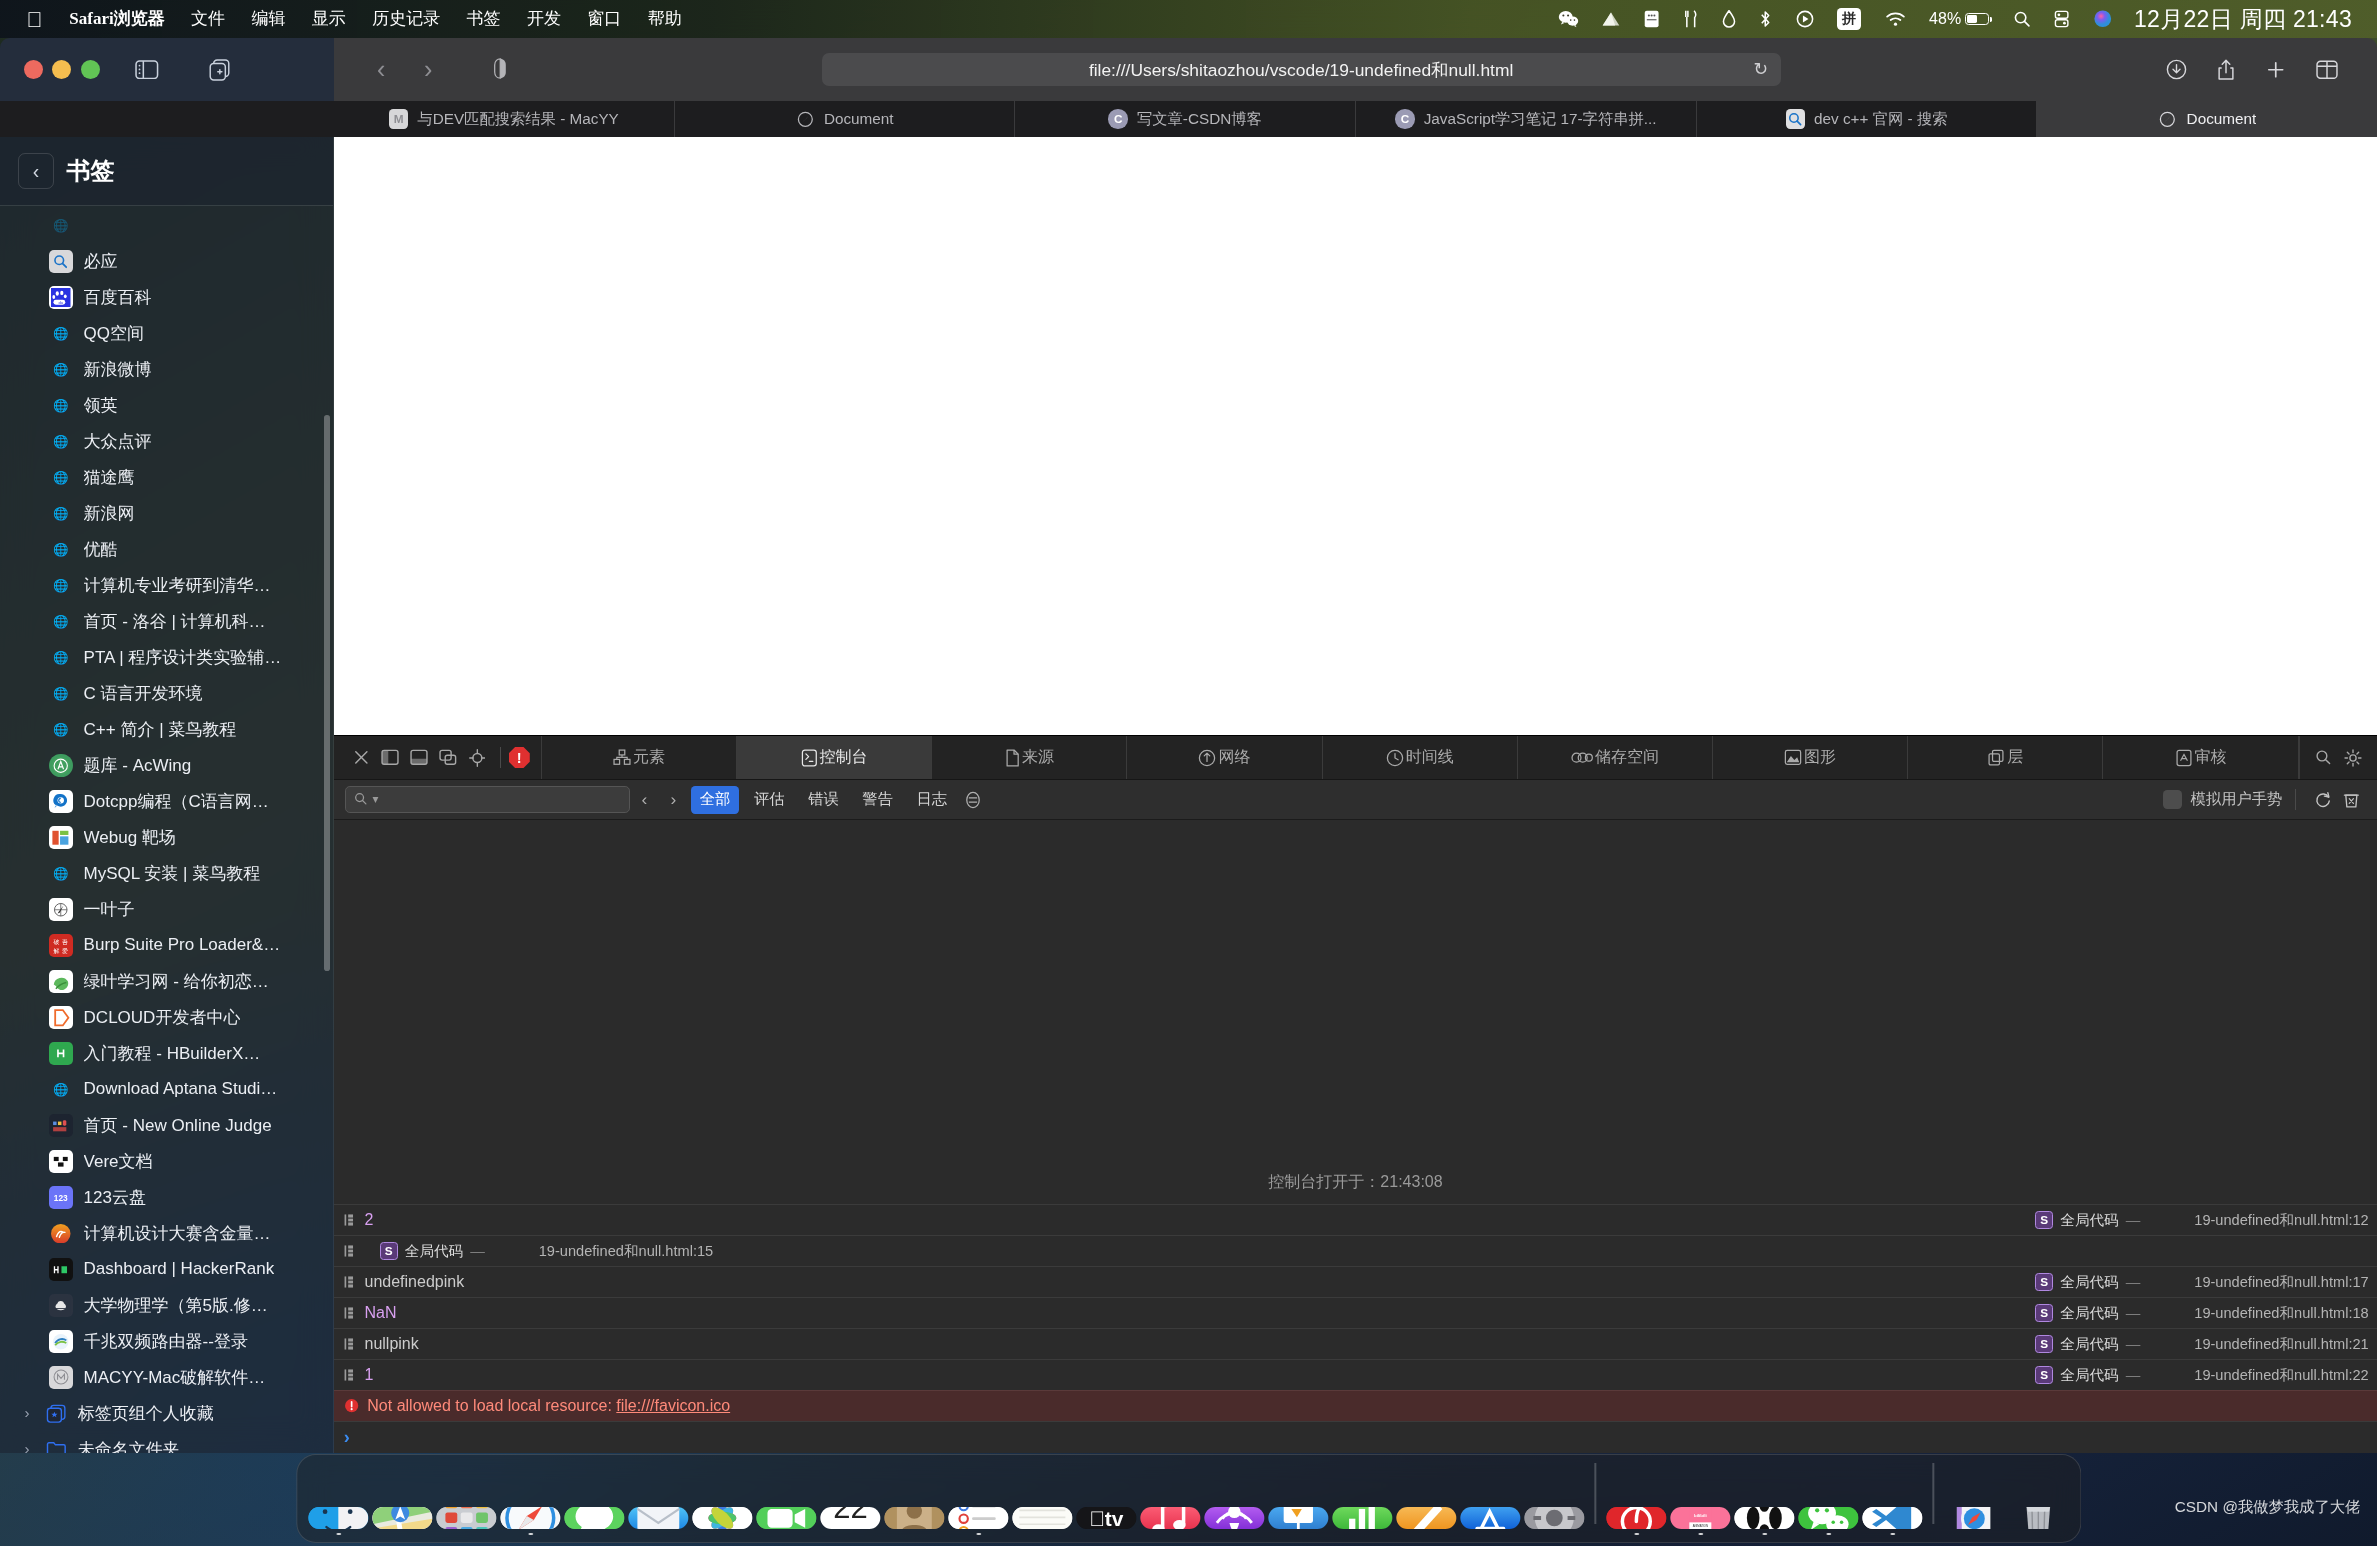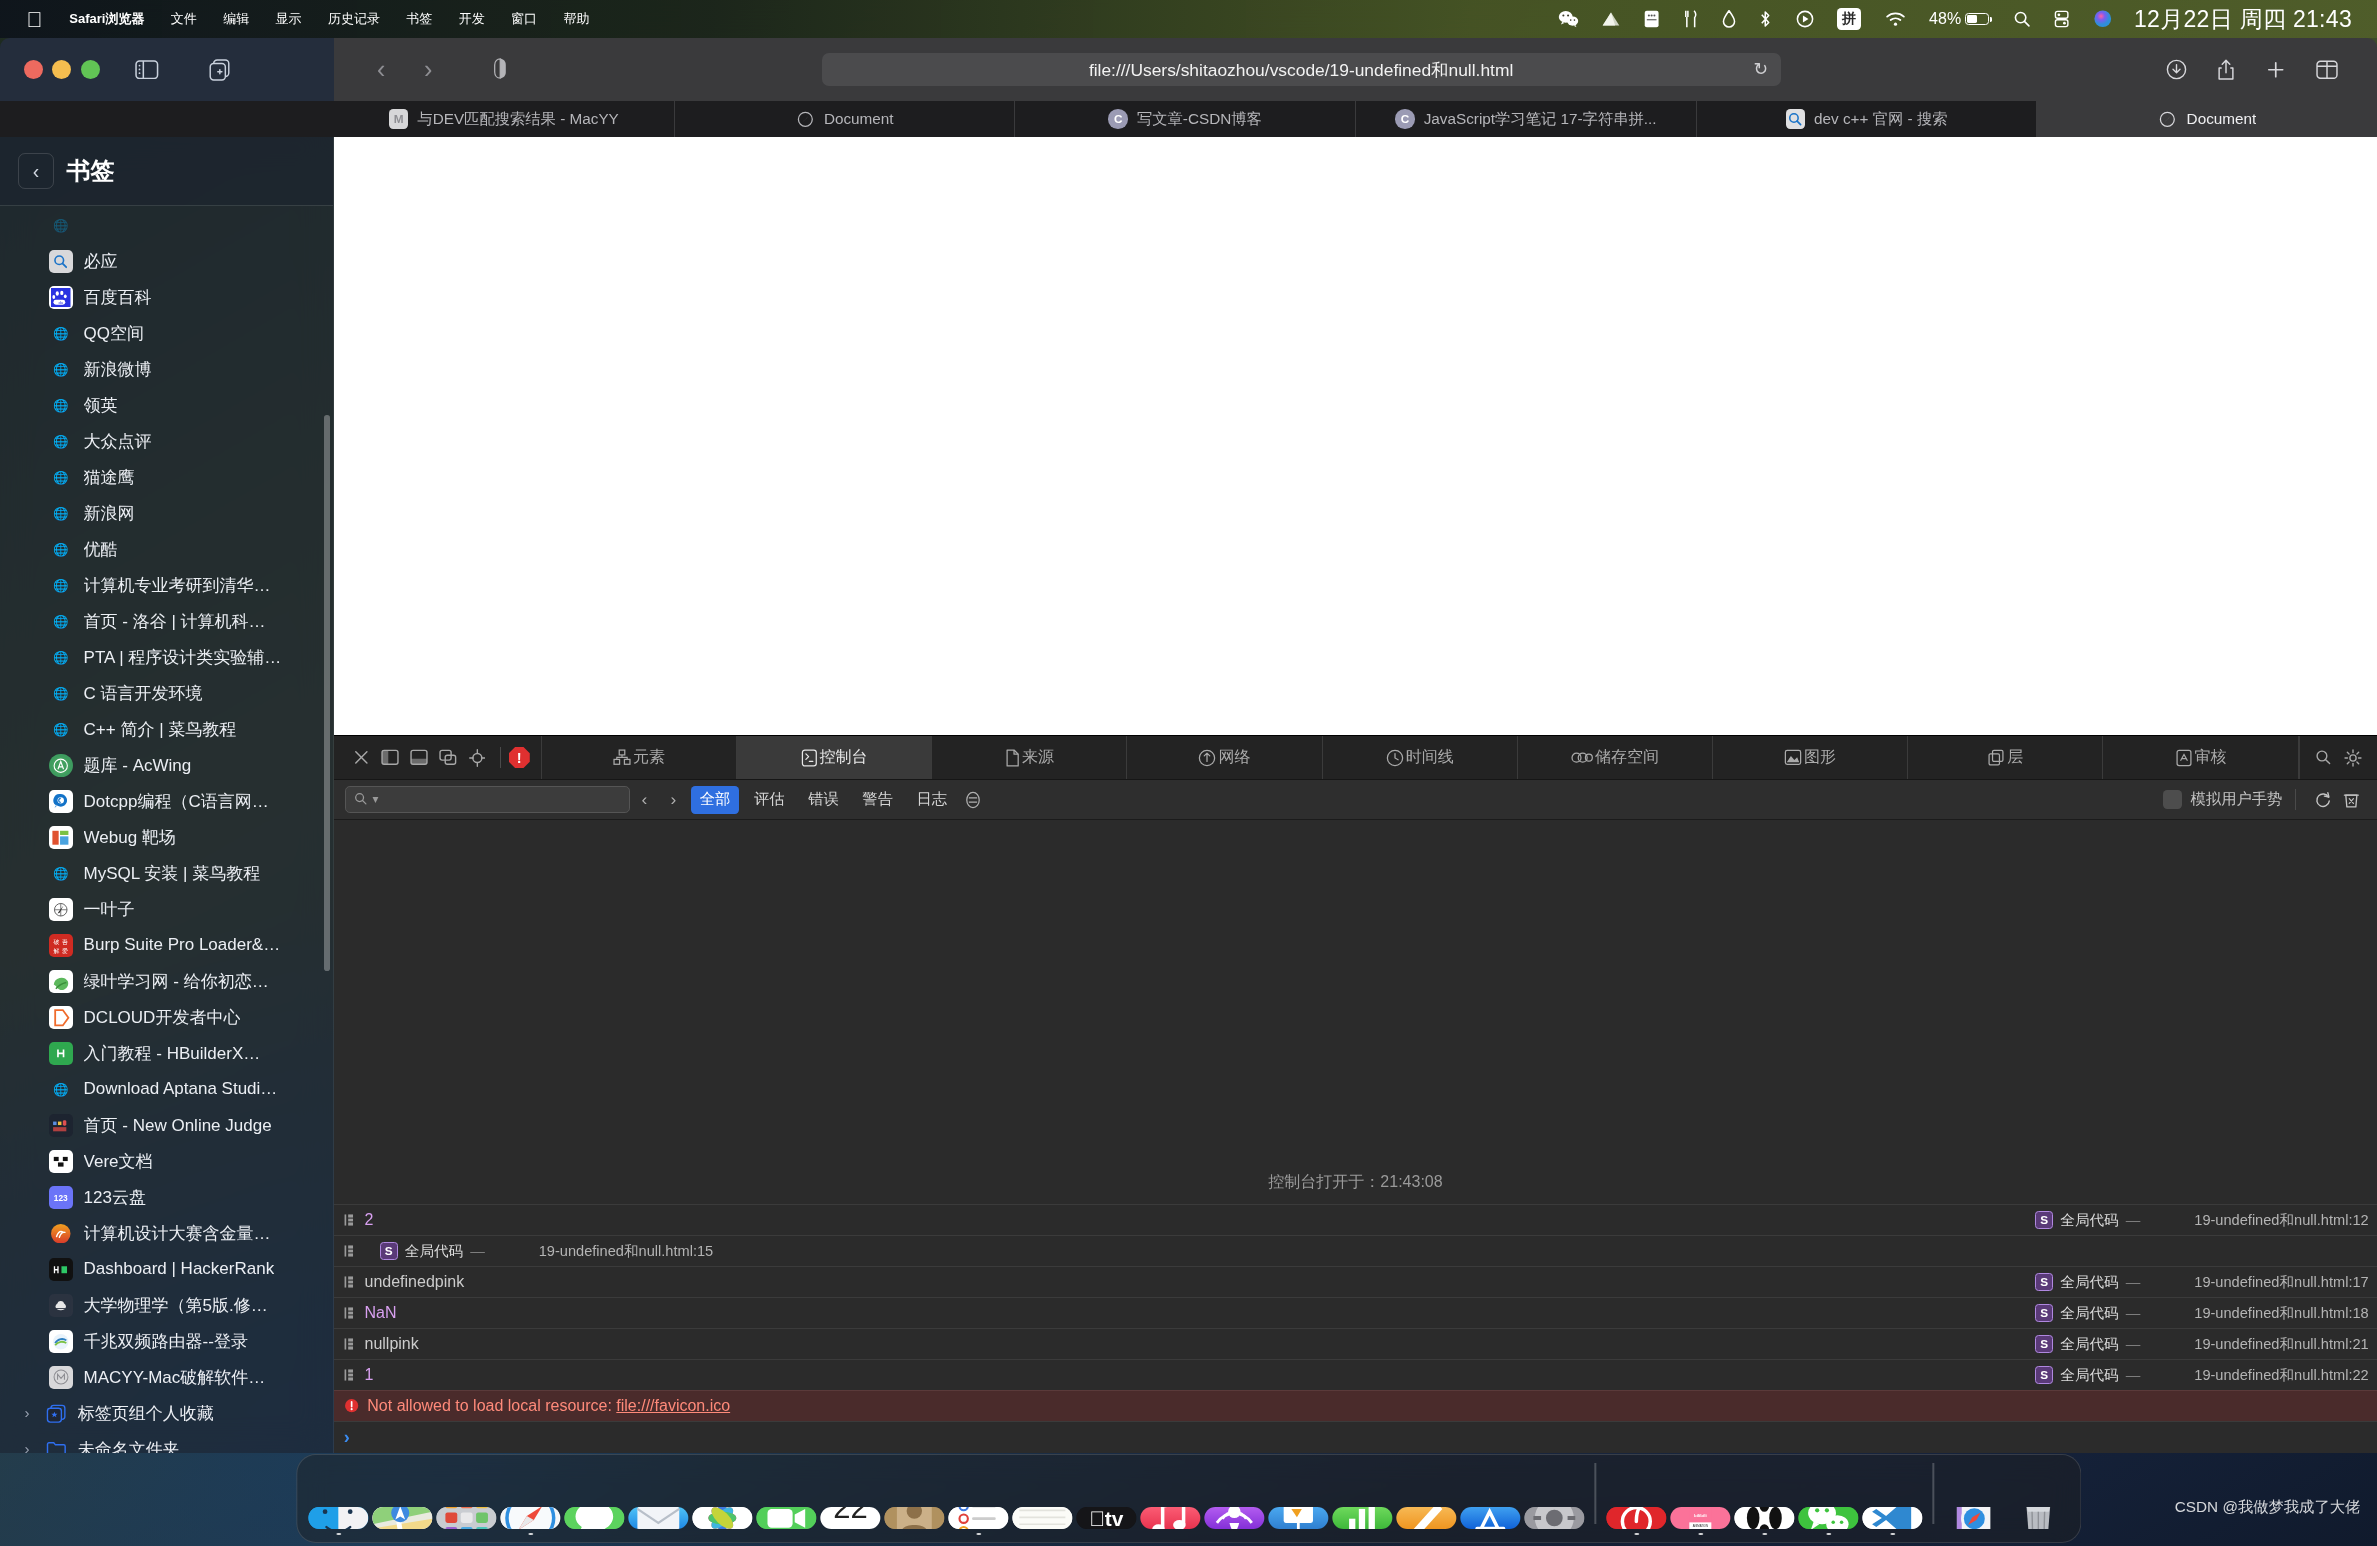--- a/index.html
+++ b/index.html
@@ -24,21 +24,21 @@
   }
 
   
   #menubar{
     position:absolute; top:0; left:0; width:2377px; height:38px;
     background:linear-gradient(90deg, rgba(14,20,28,.92) 0%, rgba(26,36,26,.88) 30%, rgba(70,84,36,.86) 62%, rgba(82,96,42,.85) 100%);
     display:flex; align-items:center; color:#fff; z-index:50;
     backdrop-filter: blur(8.3px);
   }
   #menubar .left{ display:flex; align-items:center; gap:0; padding-left:23.6px; }
-  #menubar .mi{ font-size:13px; padding:0 13.2px; line-height:38px; white-space:nowrap; color:#fff; }
+  #menubar .mi{ font-size:17px; padding:0 13.2px; line-height:38px; white-space:nowrap; color:#fff;font-family:Liberation Serif, serif; }
   #menubar .mi.app{ font-weight:bold; }
   #menubar .apple{ font-size:21px; padding:0 14px 0 2.8px; line-height:35px; }
   #menubar .right{ margin-left:auto; display:flex; align-items:center; padding-right:25px; gap:0; }
   #menubar .si{ padding:0 11.8px; font-size:16.7px; display:flex; align-items:center; justify-content:center; height:38px; }
   #menubar .clock{ font-size:23px; padding-left:9.7px; letter-spacing:0.3px; white-space:nowrap;}
   .batt-pct{ font-size:16px; padding-right:4.2px; }
   .batt-body{ width:23.6px;height:11.8px;border:1.7px solid #fff;border-radius:3.5px;position:relative;display:inline-block;}
   .batt-body:after{content:"";position:absolute;right:-4.2px;top:2.8px;width:2.1px;height:4.9px;background:#fff;border-radius:0 1.4px 1.4px 0;}
   .batt-fill{position:absolute;left:1px;top:1px;bottom:1px;width:45%;background:#fff;border-radius:1.4px;}
 

